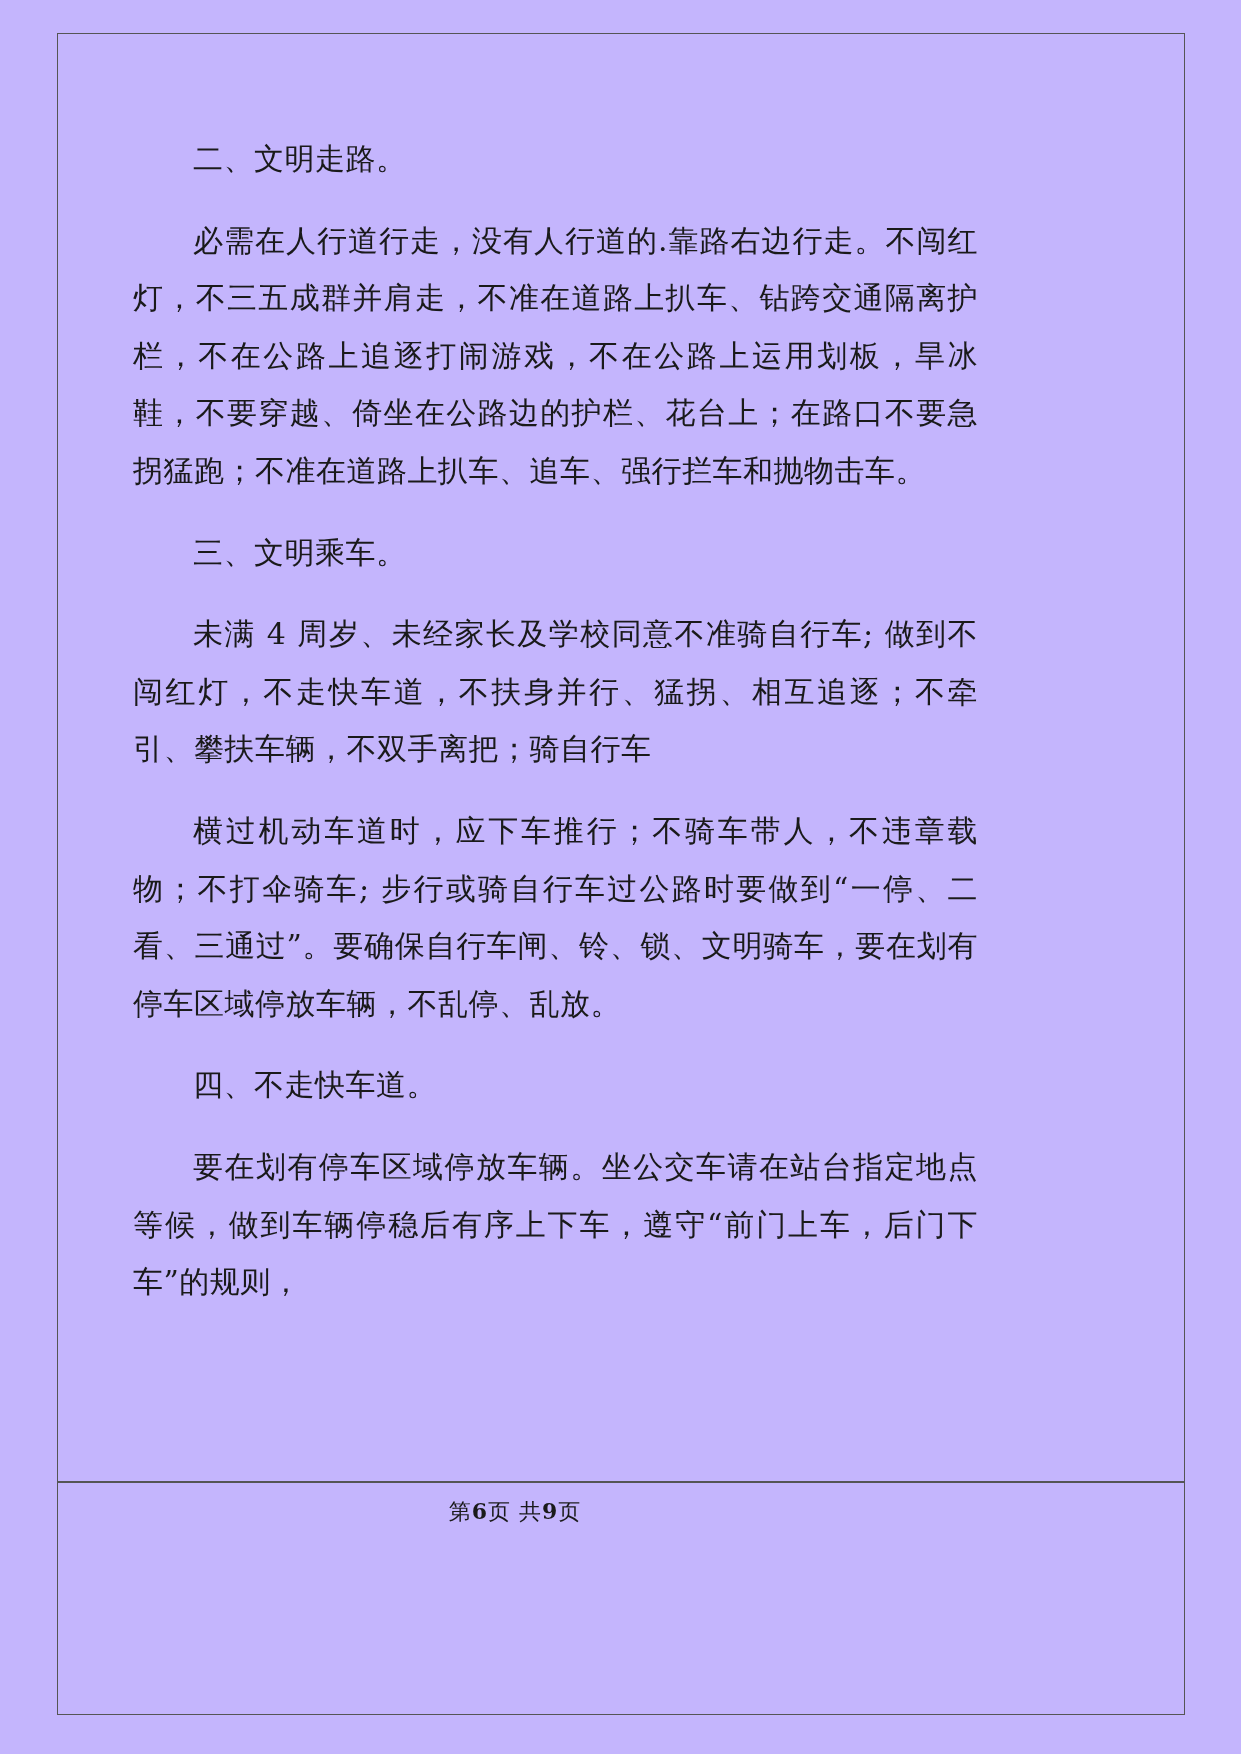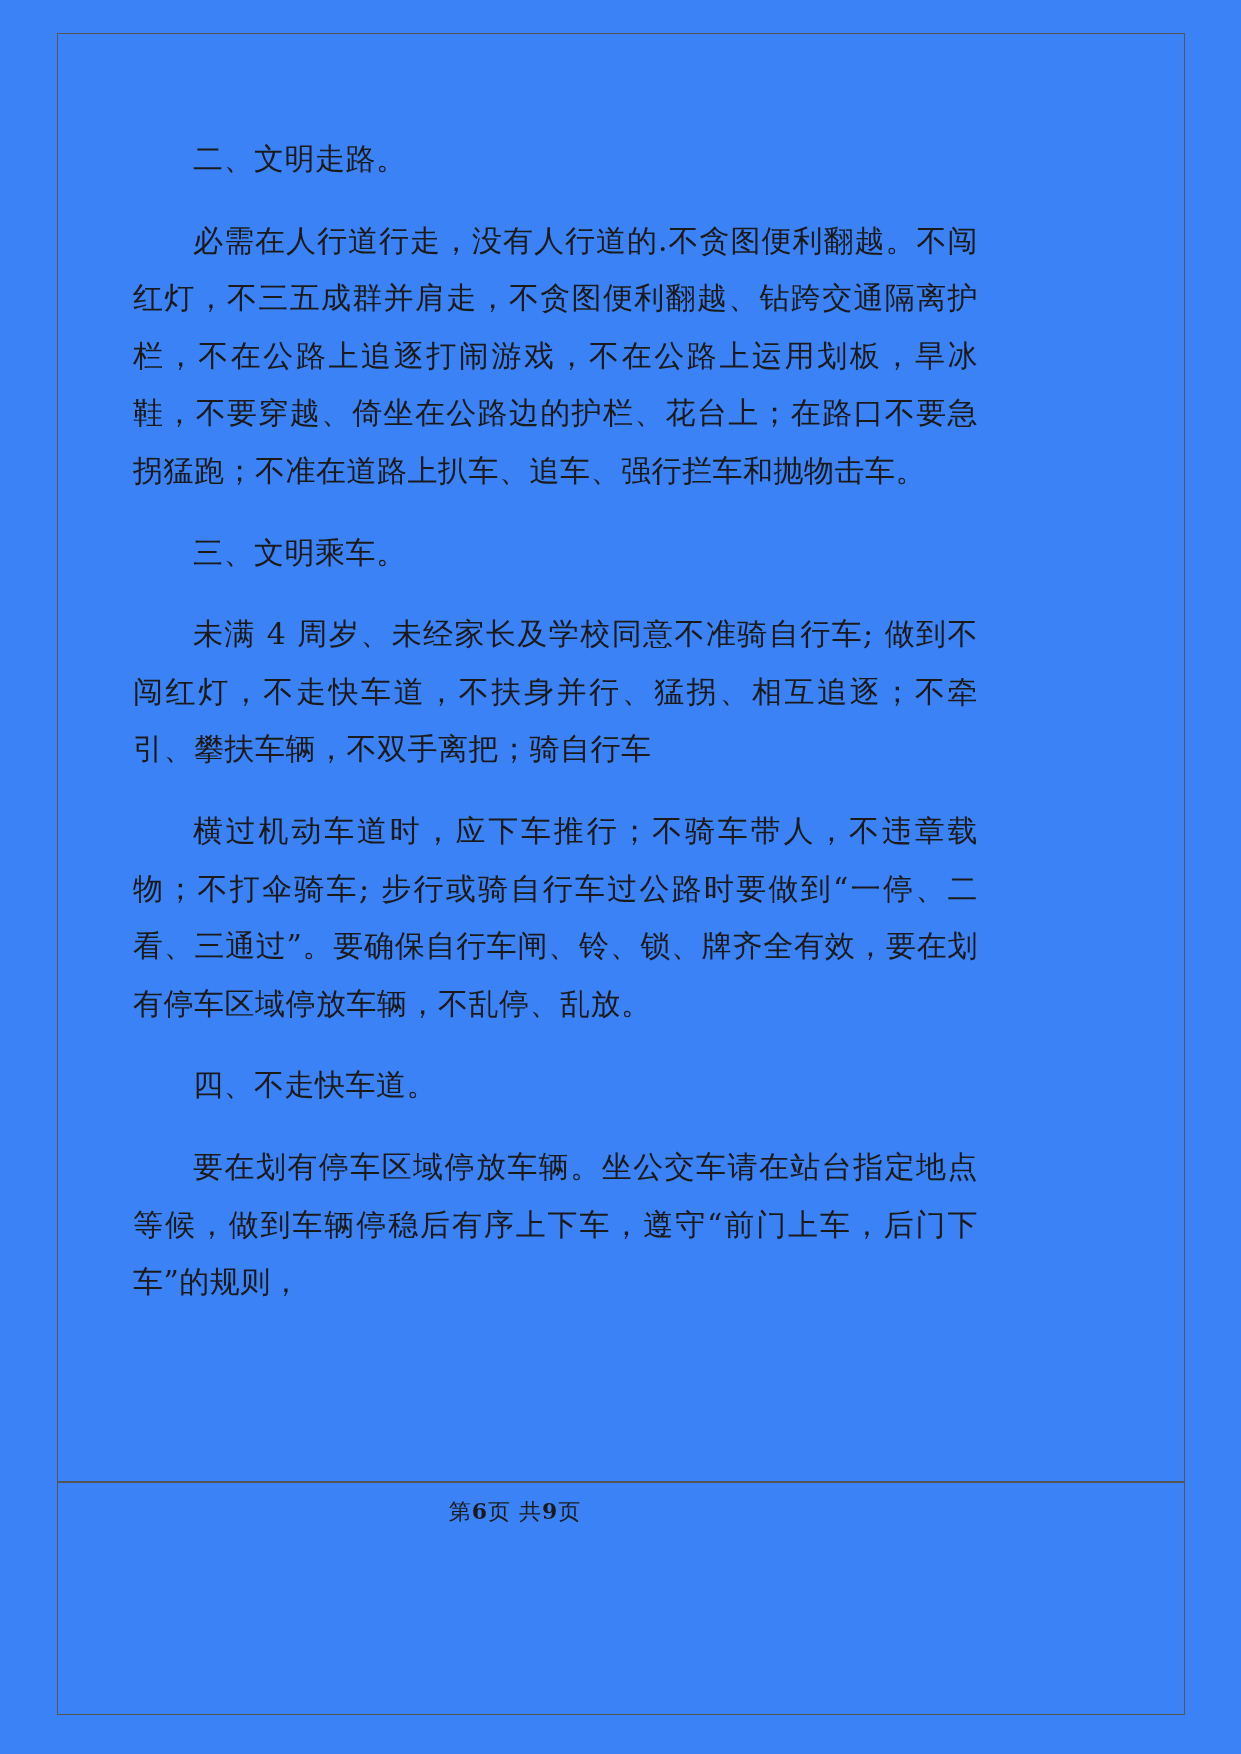--- a/index.html
+++ b/index.html
@@ -11,21 +11,21 @@
     width: 1241px;
     height: 1754px;
     font-family: "DejaVu Serif", "Liberation Serif", serif;
   }
   .page {
     position: absolute;
     left: 0;
     top: 0;
     width: 1241px;
     height: 1754px;
-    background: #3b82f6;
+    background: #c4b5fd;
     box-sizing: border-box;
   }
   .page-border {
     position: absolute;
     left: 57px;
     top: 33px;
     width: 1128px;
     height: 1682px;
     border: 1px solid #555555;
     box-sizing: border-box;
@@ -74,24 +74,24 @@
   }
 </style>
 </head>
 <body>
 
 <div class="page">
   <div class="page-border"></div>
 
   <div class="content">
     <p class="para indent">二、文明走路。</p>
-    <p class="para indent">必需在人行道行走，没有人行道的.不贪图便利翻越。不闯红灯，不三五成群并肩走，不贪图便利翻越、钻跨交通隔离护栏，不在公路上追逐打闹游戏，不在公路上运用划板，旱冰鞋，不要穿越、倚坐在公路边的护栏、花台上；在路口不要急拐猛跑；不准在道路上扒车、追车、强行拦车和抛物击车。</p>
+    <p class="para indent">必需在人行道行走，没有人行道的.靠路右边行走。不闯红灯，不三五成群并肩走，不准在道路上扒车、钻跨交通隔离护栏，不在公路上追逐打闹游戏，不在公路上运用划板，旱冰鞋，不要穿越、倚坐在公路边的护栏、花台上；在路口不要急拐猛跑；不准在道路上扒车、追车、强行拦车和抛物击车。</p>
     <p class="para indent">三、文明乘车。</p>
     <p class="para indent">未满 4 周岁、未经家长及学校同意不准骑自行车; 做到不闯红灯，不走快车道，不扶身并行、猛拐、相互追逐；不牵引、攀扶车辆，不双手离把；骑自行车</p>
-    <p class="para indent">横过机动车道时，应下车推行；不骑车带人，不违章载物；不打伞骑车; 步行或骑自行车过公路时要做到“一停、二看、三通过”。要确保自行车闸、铃、锁、牌齐全有效，要在划有停车区域停放车辆，不乱停、乱放。</p>
+    <p class="para indent">横过机动车道时，应下车推行；不骑车带人，不违章载物；不打伞骑车; 步行或骑自行车过公路时要做到“一停、二看、三通过”。要确保自行车闸、铃、锁、文明骑车，要在划有停车区域停放车辆，不乱停、乱放。</p>
     <p class="para indent">四、不走快车道。</p>
     <p class="para indent">要在划有停车区域停放车辆。坐公交车请在站台指定地点等候，做到车辆停稳后有序上下车，遵守“前门上车，后门下车”的规则，</p>
   </div>
 
   <div class="footer">
     <div class="footer-rule"></div>
     <div class="footer-text">
       <span>第</span><span class="num">6</span><span>页  共</span><span class="num">9</span><span>页</span>
     </div>
   </div>

